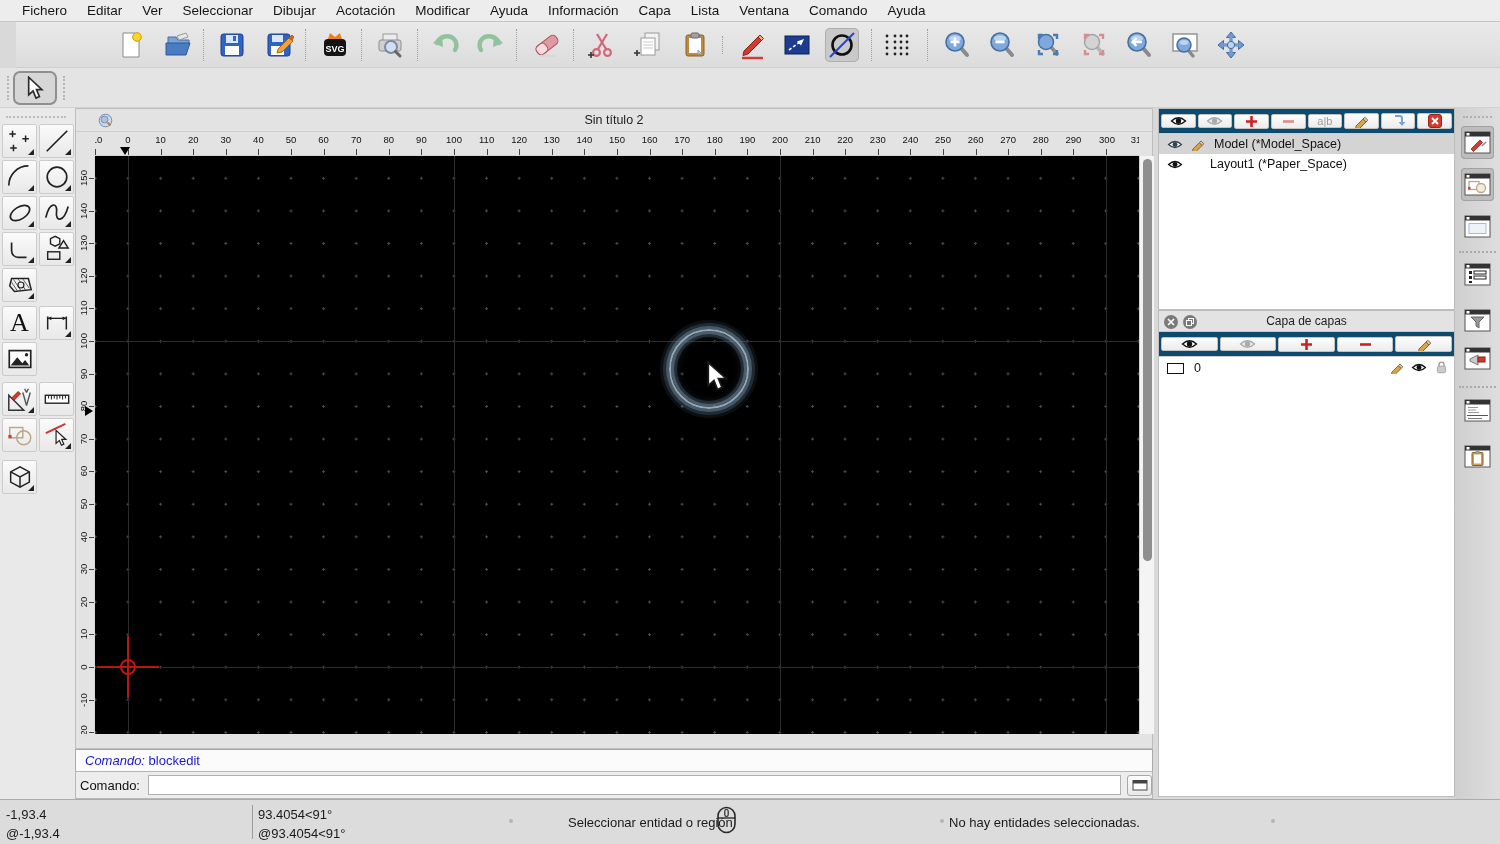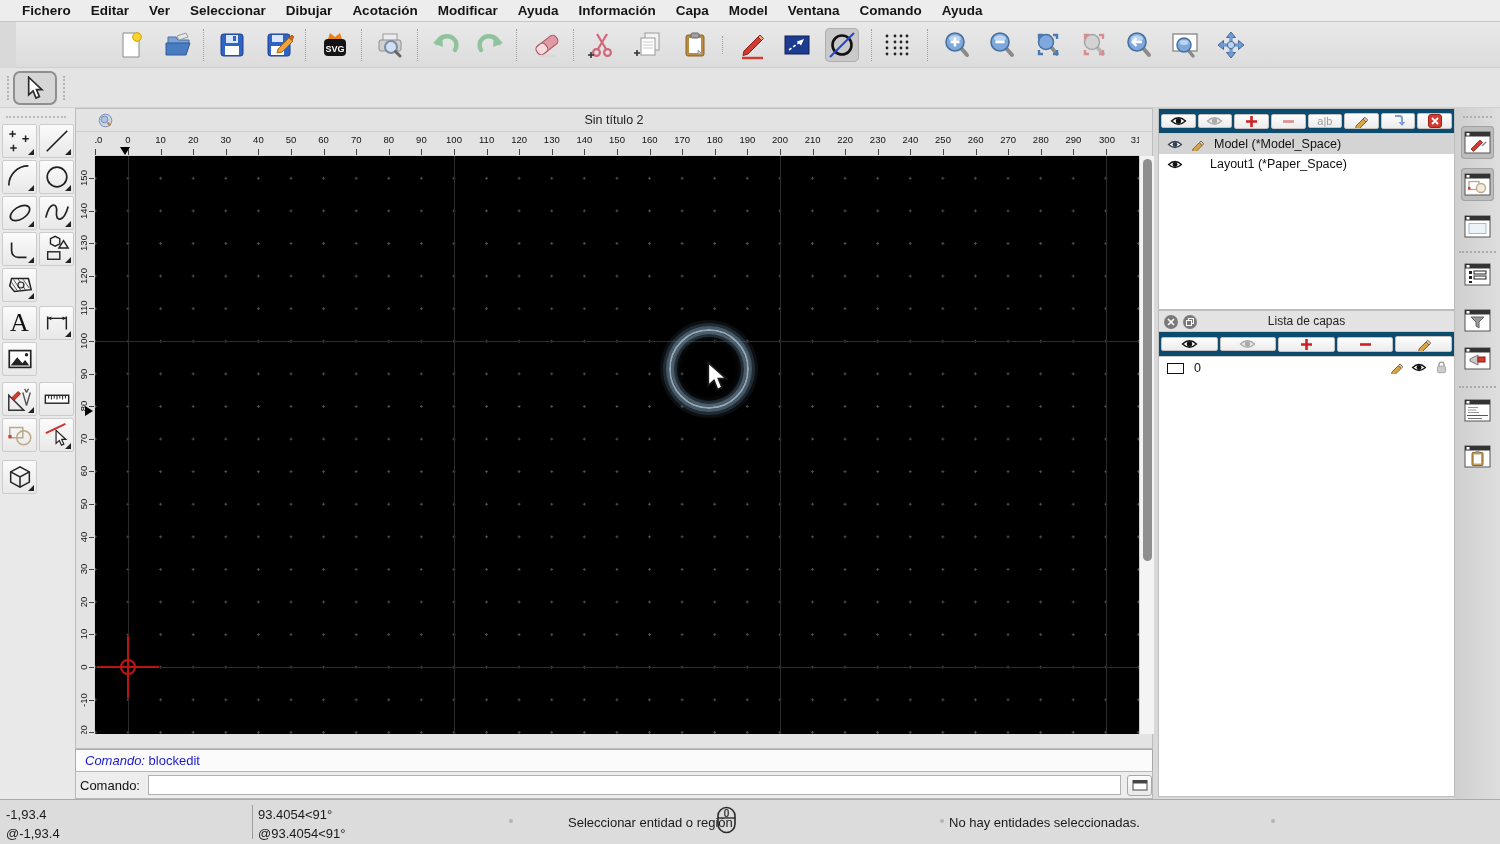--- a/index.html
+++ b/index.html
@@ -12,21 +12,21 @@
   }
   svg { display:block; }
 
   
   #menubar {
     position:absolute; left:0; top:0; width:1500px; height:22px;
     background:#ededed; border-bottom:1px solid #c6c6c6;
     display:flex; align-items:center; padding-left:12px;
     font-size:13.5px; color:#151515;
   }
-  #menubar .mitem { padding:0 10px; white-space:nowrap;font-weight:bold; }
+  #menubar .mitem { padding:0 10px; white-space:nowrap; }
 
   
   #main-toolbar {
     position:absolute; left:0; top:22px; width:1500px; height:46px;
     background:linear-gradient(#e9e9e9,#dcdcdc);
     border-bottom:1px solid #cfcfcf;
     margin-left:16px;
   }
   .tbtn {
     position:absolute; top:6px; width:34px; height:34px;
@@ -228,21 +228,21 @@
   <span class="mitem">Fichero</span>
   <span class="mitem">Editar</span>
   <span class="mitem">Ver</span>
   <span class="mitem">Seleccionar</span>
   <span class="mitem">Dibujar</span>
   <span class="mitem">Acotación</span>
   <span class="mitem">Modificar</span>
   <span class="mitem">Ayuda</span>
   <span class="mitem">Información</span>
   <span class="mitem">Capa</span>
-  <span class="mitem">Model</span>
+  <span class="mitem">Lista</span>
   <span class="mitem">Ventana</span>
   <span class="mitem">Comando</span>
   <span class="mitem">Ayuda</span>
 </div>
 
 <div id="main-toolbar">
   <div class="tbtn" style="left:98px">
     <svg width="30" height="30" viewBox="0 0 30 30">
       <path d="M7 3h12l4 4v20H7z" fill="#ffffff" stroke="#8a8a8a"></path>
       <circle cx="21" cy="7" r="4.3" fill="#ffd42a" stroke="#c8a000"></circle>
@@ -797,21 +797,21 @@
       <svg width="8" height="8" viewBox="0 0 8 8">
           <path d="M1 1l6 6M7 1l-6 6" stroke="#fff" stroke-width="1.6"></path>
         </svg>
     </span>
     <span class="wbtn float">
       <svg width="8" height="8" viewBox="0 0 8 8">
           <rect x="2.5" y="0.5" width="5" height="5" fill="none" stroke="#fff"></rect>
           <rect x="0.5" y="2.5" width="5" height="5" fill="#777" stroke="#fff"></rect>
         </svg>
     </span>
-    <span>Lista de capas</span>
+    <span>Capa de capas</span>
   </div>
   <div class="ptools">
     <span class="pt">
       <svg width="17" height="12" viewBox="0 0 16 12">
           <path d="M1 6 Q8 -0.5 15 6 Q8 12.5 1 6z" fill="#fff" stroke="#111" stroke-width="1.4"></path>
           <circle cx="8" cy="6" r="2.7" fill="#111"></circle>
         </svg>
     </span>
     <span class="pt">
       <svg width="17" height="12" viewBox="0 0 16 12">

